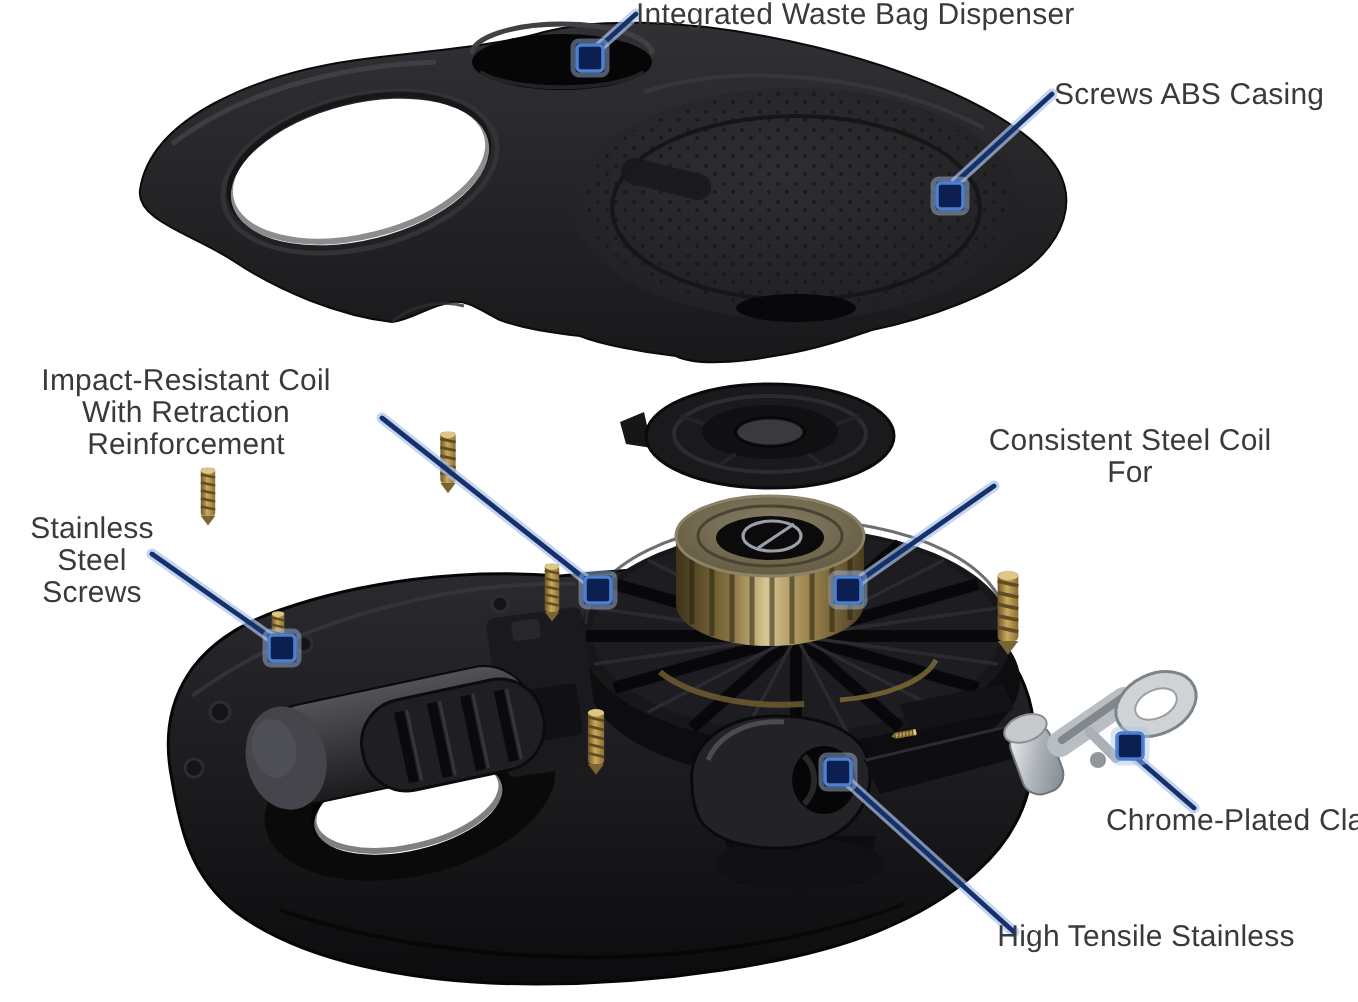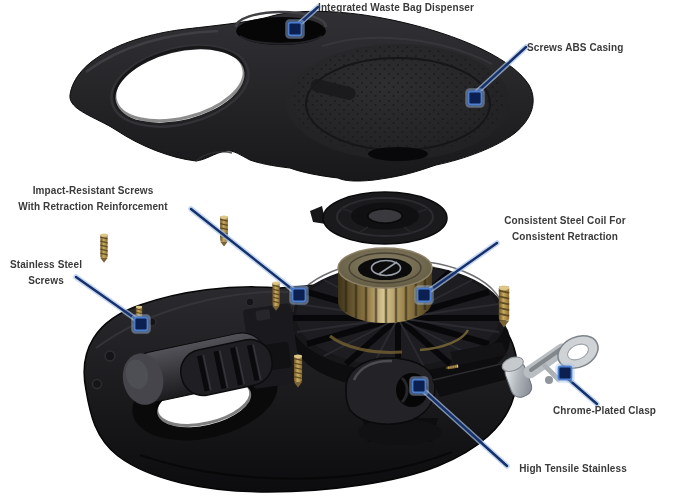--- a/index.html
+++ b/index.html
@@ -4,21 +4,21 @@
 <style>
   html,body{margin:0;padding:0;background:#ffffff;}
   .stage{
     position:relative;width:679px;height:501px;overflow:hidden;
     background:var(--canvas-bg,#ffffff);
     font-family:"Liberation Sans",sans-serif;
   }
   .stage > svg{position:absolute;left:0;top:0;}
   .label{
     position:absolute;color:var(--label-color,#3a3a3a);
-    font-size:10px;line-height:16px;font-weight:700;letter-spacing:.1px;
+    font-size:15px;line-height:16px;font-weight:400;letter-spacing:.1px;
   }
   .label.single{white-space:nowrap;}
   .label.center{text-align:center;}
   .callout-glow{stroke:var(--callout-glow-color,#a9c3e8);stroke-width:5.5;stroke-linecap:round;opacity:.7;fill:none;}
   .callout-core{stroke:var(--callout-line-color,#15306b);stroke-width:2.4;stroke-linecap:round;fill:none;}
   .marker{fill:var(--marker-fill,#0b2050);stroke:var(--marker-border,#4d7fd0);stroke-width:1.8;}
   .marker-halo{fill:none;stroke:var(--callout-glow-color,#a9c3e8);stroke-width:2.5;opacity:.45;}
 </style>
 </head>
 <body>
@@ -293,27 +293,26 @@
       <rect class="marker-halo" x="410.5" y="377.5" width="17" height="17" rx="3"></rect>
       <rect class="marker" x="412.5" y="379.5" width="13" height="13" rx="2"></rect>
     </g>
   </svg>
 
   <div class="label single" style="left:318px;top:0px;">Integrated Waste Bag Dispenser</div>
 
   <div class="label single" style="left:527px;top:40px;">Screws ABS Casing</div>
 
   <div class="label center" style="left:0px;top:183px;width:186px;">
-    <div>Impact-Resistant Screws</div>
+    <div>Impact-Resistant Coil</div>
     <div>With Retraction Reinforcement</div>
   </div>
 
   <div class="label center" style="left:486px;top:213px;width:158px;">
     <div>Consistent Steel Coil For</div>
-    <div>Consistent Retraction</div>
   </div>
 
   <div class="label center" style="left:0px;top:257px;width:92px;">
     <div>Stainless Steel</div>
     <div>Screws</div>
   </div>
 
   <div class="label single" style="left:553px;top:403px;">Chrome-Plated Clasp</div>
 
   <div class="label center" style="left:495px;top:461px;width:156px;">

